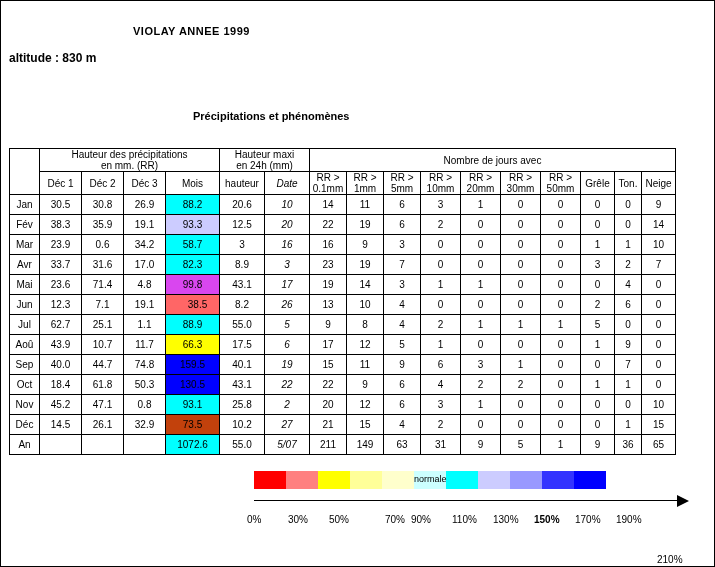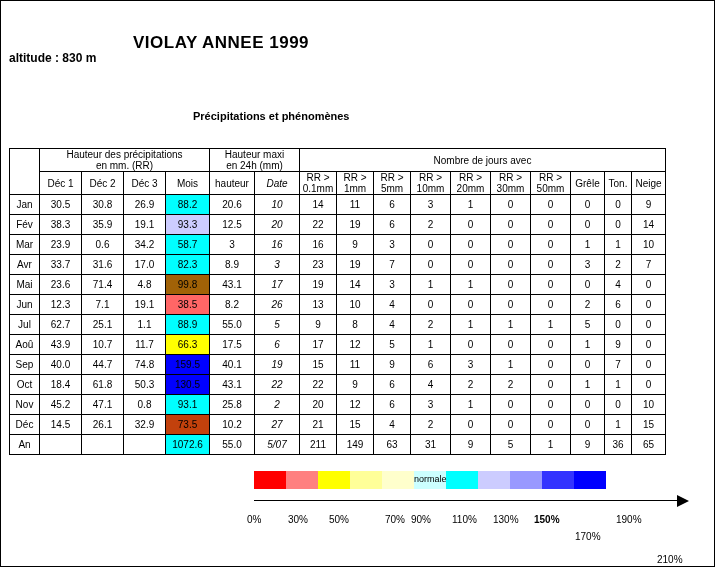--- a/index.html
+++ b/index.html
@@ -9,22 +9,22 @@
     font-family:"Liberation Sans", sans-serif;
     font-size:11px;
     color:#000000;
     position:relative;
     overflow:hidden;
     border:1px solid #000;
     box-sizing:border-box;
   }
   .title{
     position:absolute;
-    left:132px;top:32px;
-    font-size:17px;
+    left:132px;top:24px;
+    font-size:11px;
     font-weight:bold;
     letter-spacing:0.5px;
   }
   .altitude{
     position:absolute;
     left:8px;top:50px;
     font-size:12px;
     font-weight:bold;
   }
   .subtitle{
@@ -237,40 +237,40 @@
         <td class="c-rr2">0</td>
         <td class="c-gr">3</td>
         <td class="c-ton">2</td>
         <td class="c-nei">7</td>
       </tr>
       <tr>
         <td class="rowlabel">Mai</td>
         <td class="c-dec">23.6</td>
         <td class="c-dec">71.4</td>
         <td class="c-dec">4.8</td>
-        <td class="c-mois" style="background: #a16207;">99.8</td>
+        <td class="c-mois" style="background: #d946ef;">99.8</td>
         <td class="c-h24">43.1</td>
         <td class="c-date">17</td>
         <td class="c-rr">19</td>
         <td class="c-rr">14</td>
         <td class="c-rr">3</td>
         <td class="c-rr2">1</td>
         <td class="c-rr2">1</td>
         <td class="c-rr2">0</td>
         <td class="c-rr2">0</td>
         <td class="c-gr">0</td>
         <td class="c-ton">4</td>
         <td class="c-nei">0</td>
       </tr>
       <tr>
         <td class="rowlabel">Jun</td>
         <td class="c-dec">12.3</td>
         <td class="c-dec">7.1</td>
         <td class="c-dec">19.1</td>
-        <td class="c-mois" style="background: rgb(255, 102, 102);">38.5</td>
+        <td class="c-mois" style="background: rgb(255, 102, 102); padding-left: 10px;">38.5</td>
         <td class="c-h24">8.2</td>
         <td class="c-date">26</td>
         <td class="c-rr">13</td>
         <td class="c-rr">10</td>
         <td class="c-rr">4</td>
         <td class="c-rr2">0</td>
         <td class="c-rr2">0</td>
         <td class="c-rr2">0</td>
         <td class="c-rr2">0</td>
         <td class="c-gr">2</td>
@@ -433,16 +433,16 @@
 </div>
 <div class="scale" id="scale">
     <span style="left: 6px;">0%</span>
     <span style="left: 47px;">30%</span>
     <span style="left: 88px;">50%</span>
     <span style="left: 144px;">70%</span>
     <span style="left: 170px;">90%</span>
     <span style="left: 211px;">110%</span>
     <span style="left: 252px;">130%</span>
     <span style="left: 293px; font-weight: bold;">150%</span>
-    <span style="left: 334px; margin-top: 17px;">170%</span>
+    <span style="left: 334px;">170%</span>
     <span style="left: 375px;">190%</span>
     <span style="left: 416px; margin-top: 40px;">210%</span>
   </div>
 
 </body></html>

